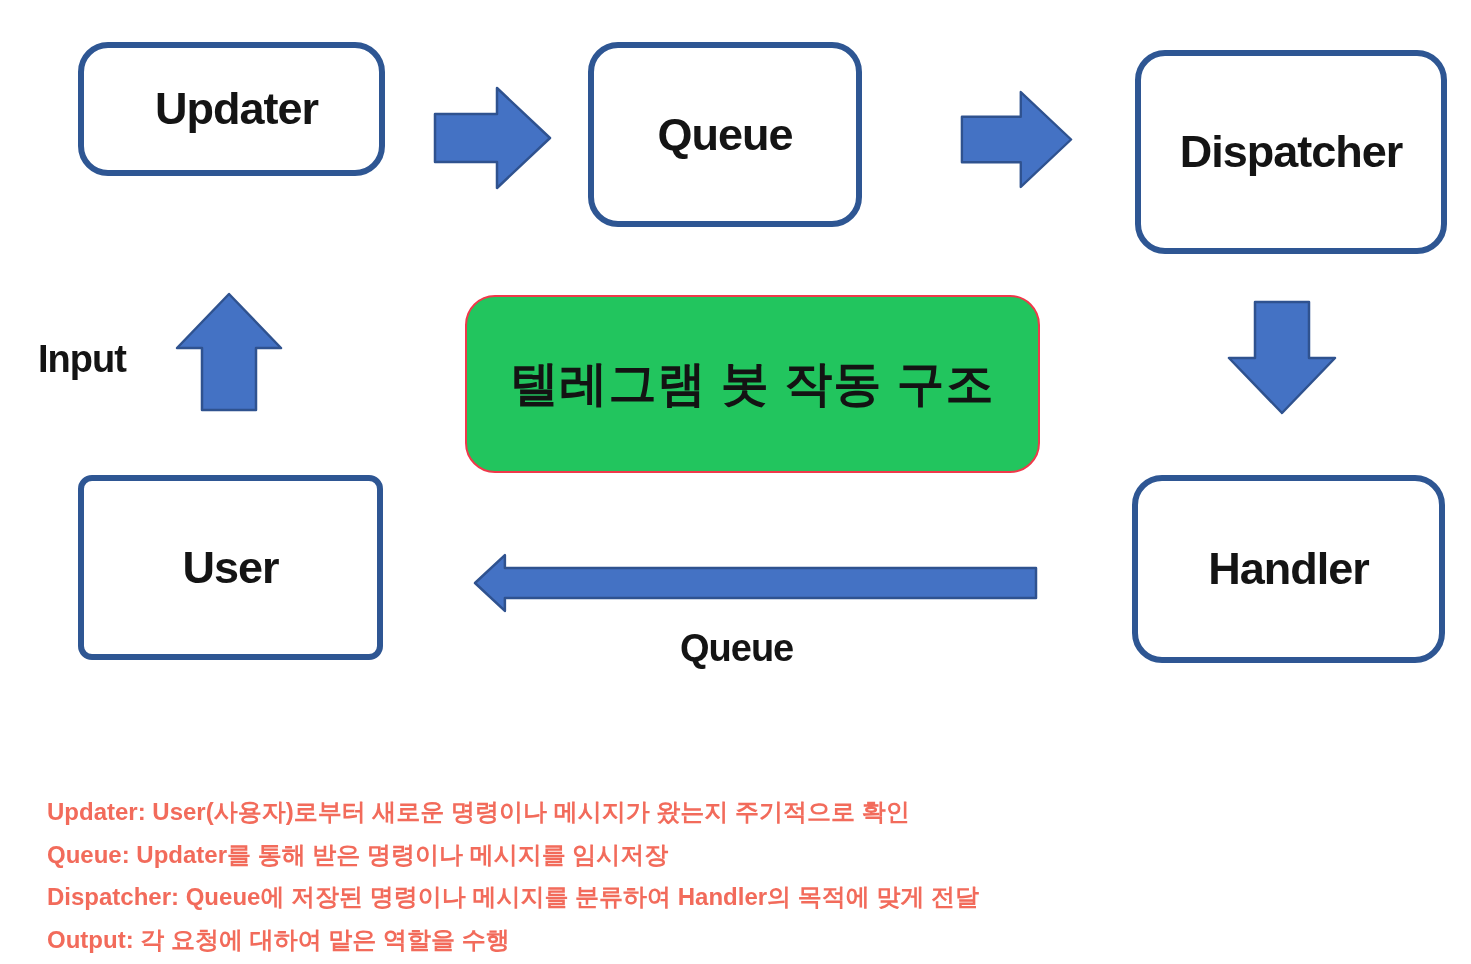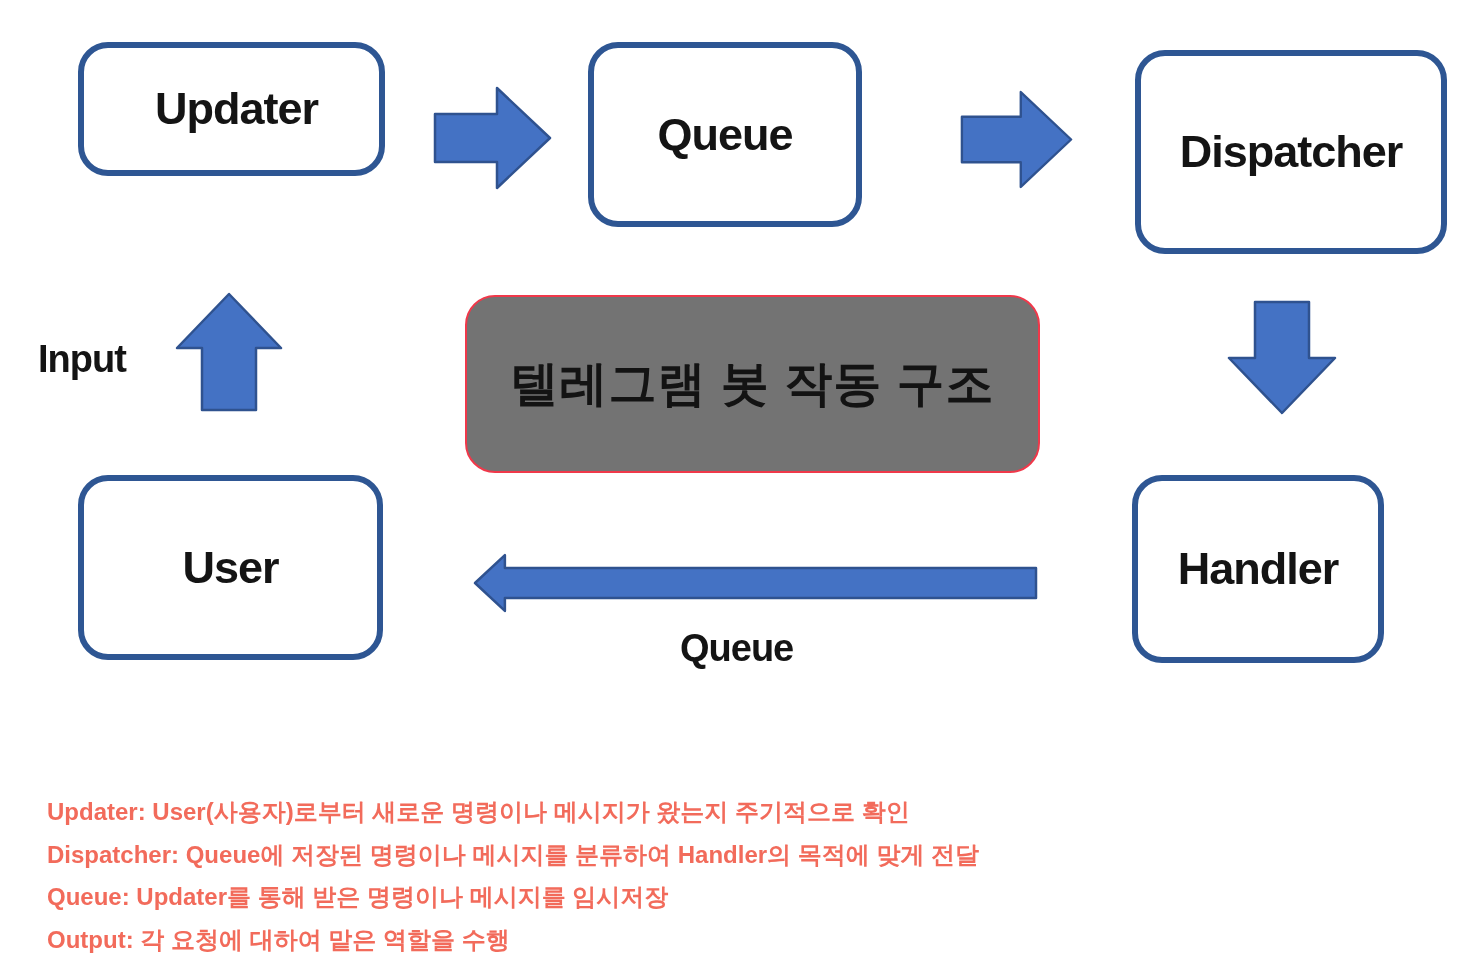--- a/index.html
+++ b/index.html
@@ -33,21 +33,21 @@
   .arrow{position:absolute;display:block;}
   .arrow polygon{fill:var(--arrow-fill);stroke:var(--arrow-stroke);stroke-width:2.5;stroke-linejoin:round;}
   .flow-label{
     position:absolute;
     font-size:38px;font-weight:bold;color:var(--node-label);
     letter-spacing:-1px;white-space:nowrap;
   }
   .title-box{
     position:absolute;
     left:465px;top:295px;width:575px;height:178px;
-    background:#737373;
+    background:#22c55e;
     border:2px solid var(--title-box-border);
     border-radius:30px;
     display:flex;align-items:center;justify-content:center;
   }
   .title-text{
     font-size:48px;font-weight:bold;color:#131313;
     letter-spacing:1px;white-space:nowrap;
   }
   .notes{
     position:absolute;
@@ -93,34 +93,34 @@
   </svg>
 
   <div class="title-box">
     <span class="title-text">텔레그램 봇 작동 구조</span>
   </div>
 
   <svg class="arrow" style="left:1227px;top:300px;" width="110" height="115" viewBox="0 0 110 115">
     <polygon points="28,2 82,2 82,58 108,58 55,113 2,58 28,58"></polygon>
   </svg>
 
-  <div class="node" style="left:78px;top:475px;width:305px;height:185px;">
+  <div class="node" style="left:78px;top:475px;width:305px;height:185px;border-radius:14px;">
     <span class="node-label">User</span>
   </div>
 
-  <div class="node" style="left:1132px;top:475px;width:252px;height:188px;">
+  <div class="node" style="left:1132px;top:475px;width:313px;height:188px;">
     <span class="node-label">Handler</span>
   </div>
 
   <svg class="arrow" style="left:473px;top:553px;" width="565" height="60" viewBox="0 0 567 60">
     <polygon points="2,30 32,2 32,15 565,15 565,45 32,45 32,58"></polygon>
   </svg>
 
   <span class="flow-label" style="left:680px;top:627px;">Queue</span>
 
   <div class="notes">
     <div class="note-line">Updater: User(사용자)로부터 새로운 명령이나 메시지가 왔는지 주기적으로 확인</div>
+    <div class="note-line">Queue: Updater를 통해 받은 명령이나 메시지를 임시저장</div>
     <div class="note-line">Dispatcher: Queue에 저장된 명령이나 메시지를 분류하여 Handler의 목적에 맞게 전달</div>
-    <div class="note-line">Queue: Updater를 통해 받은 명령이나 메시지를 임시저장</div>
     <div class="note-line">Output: 각 요청에 대하여 맡은 역할을 수행</div>
   </div>
 
 </div>
 
 </body></html>

